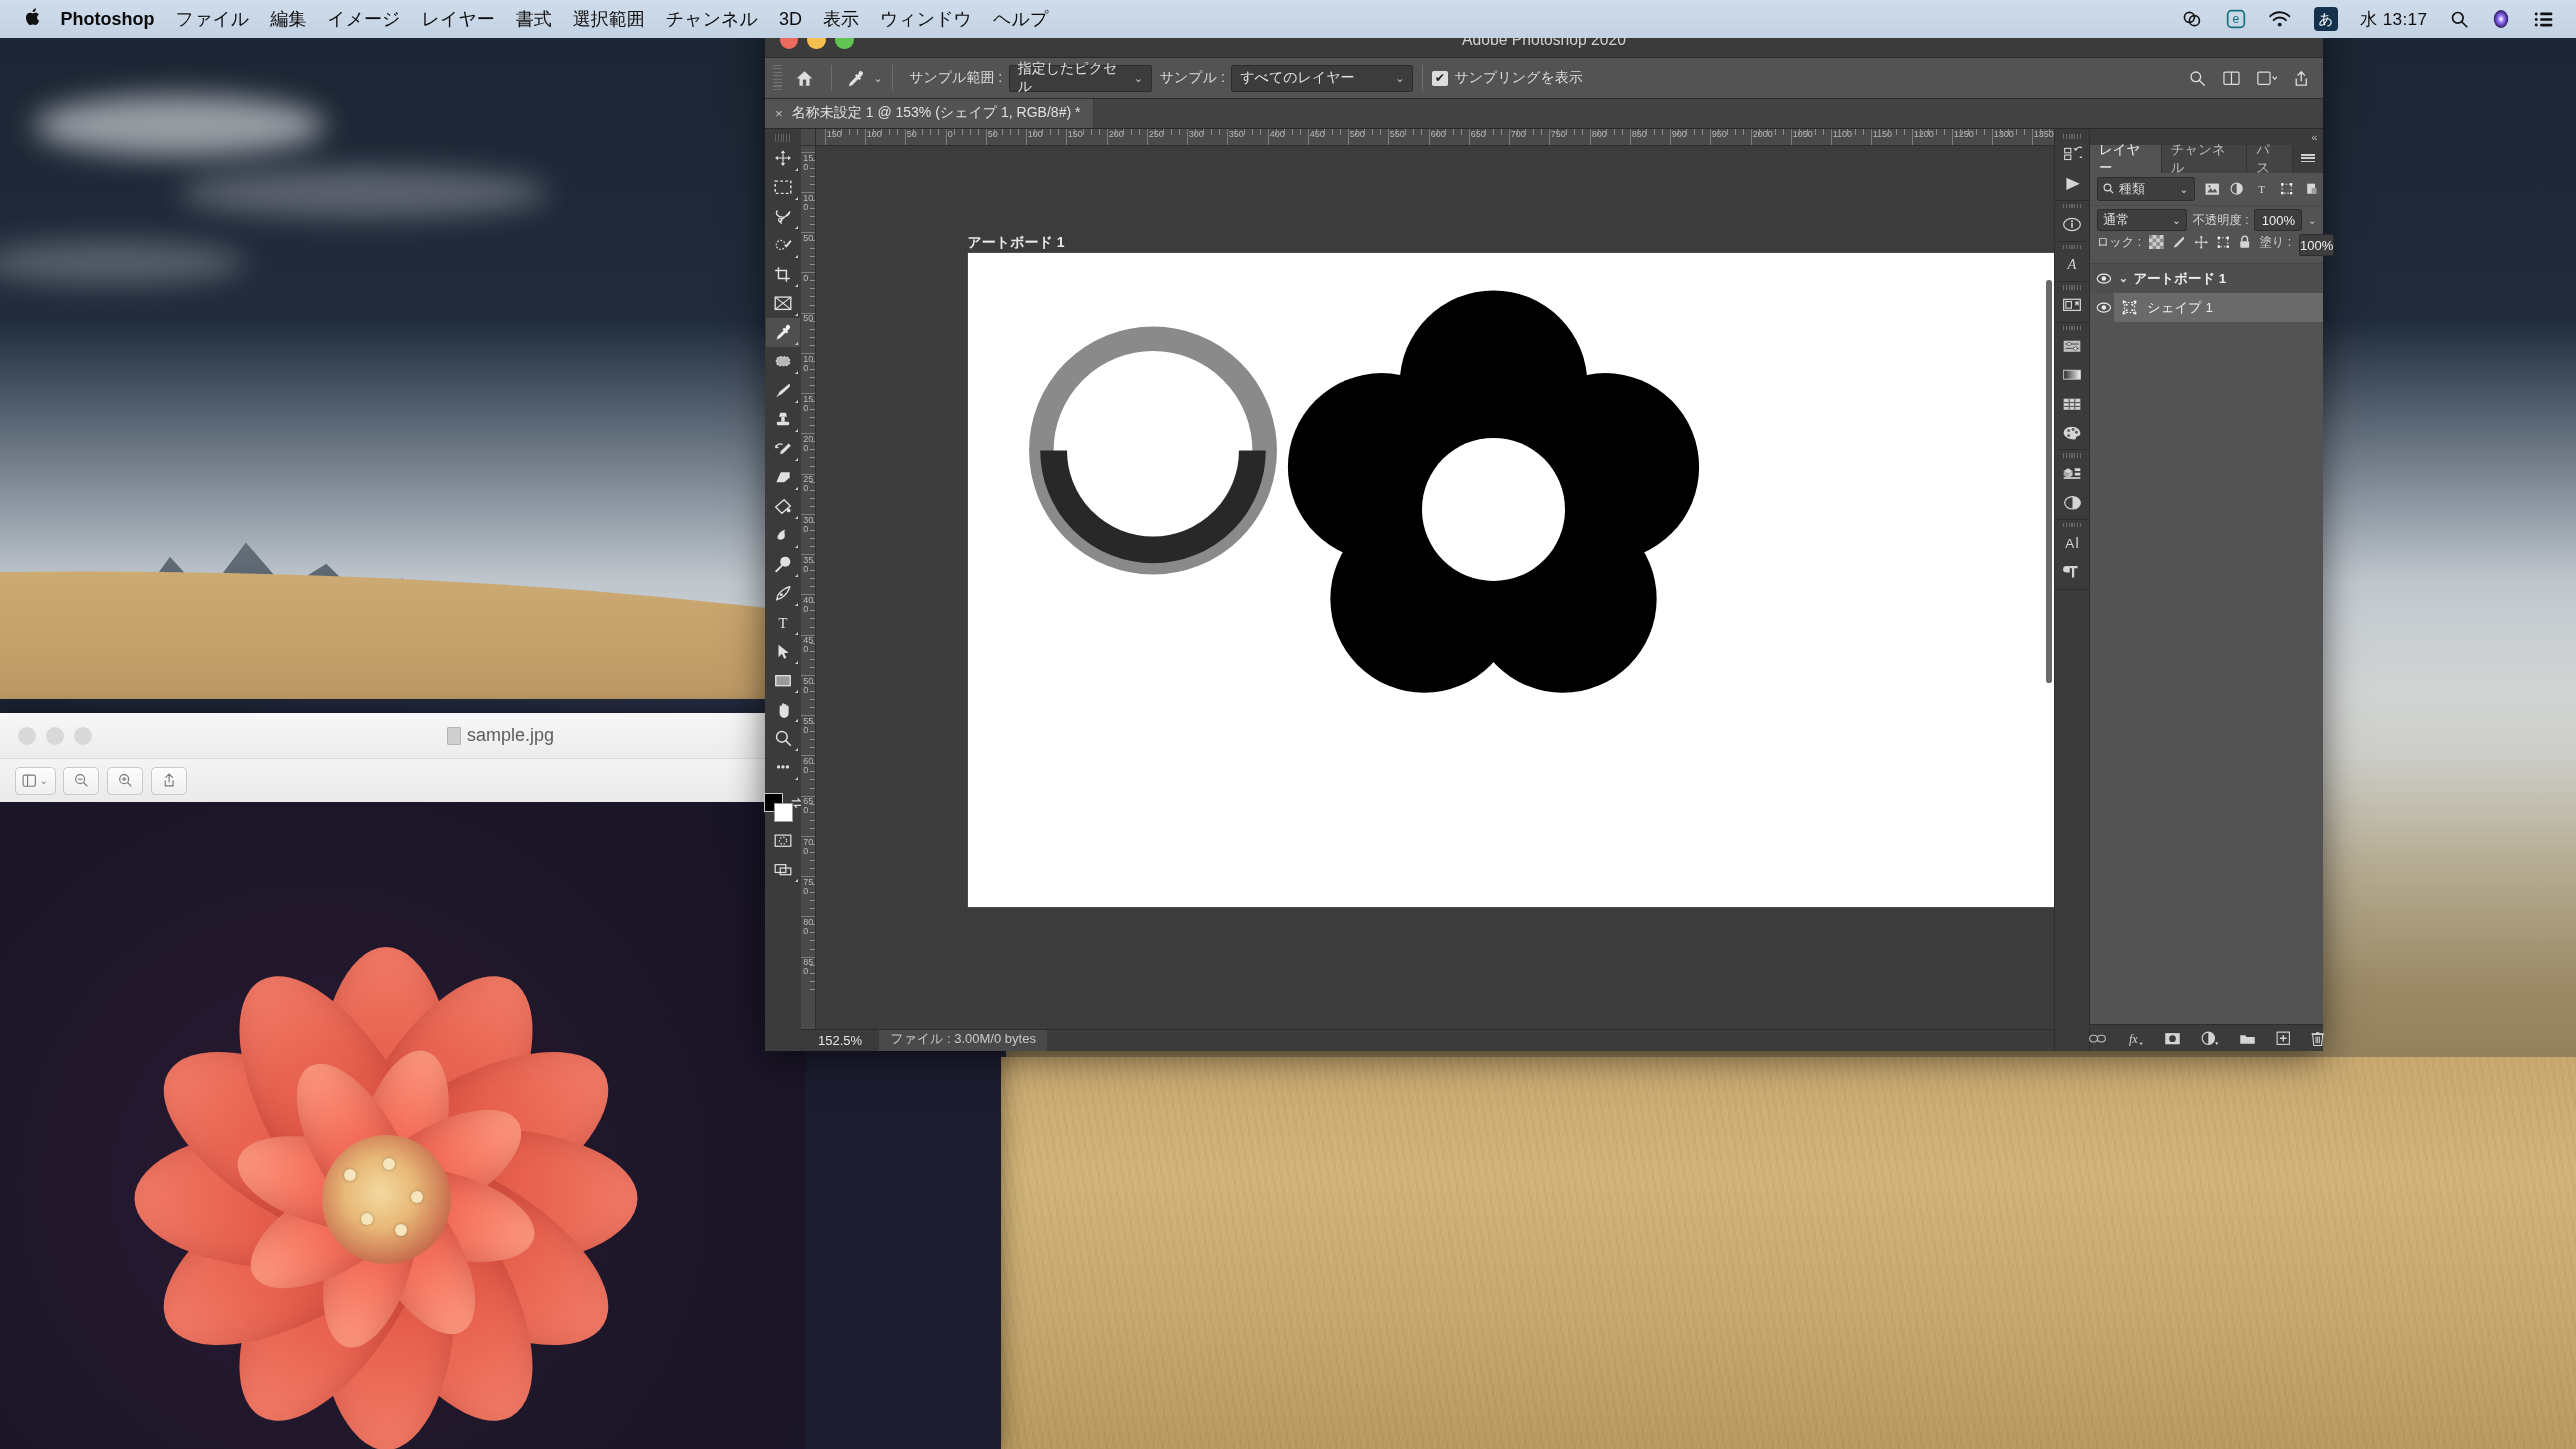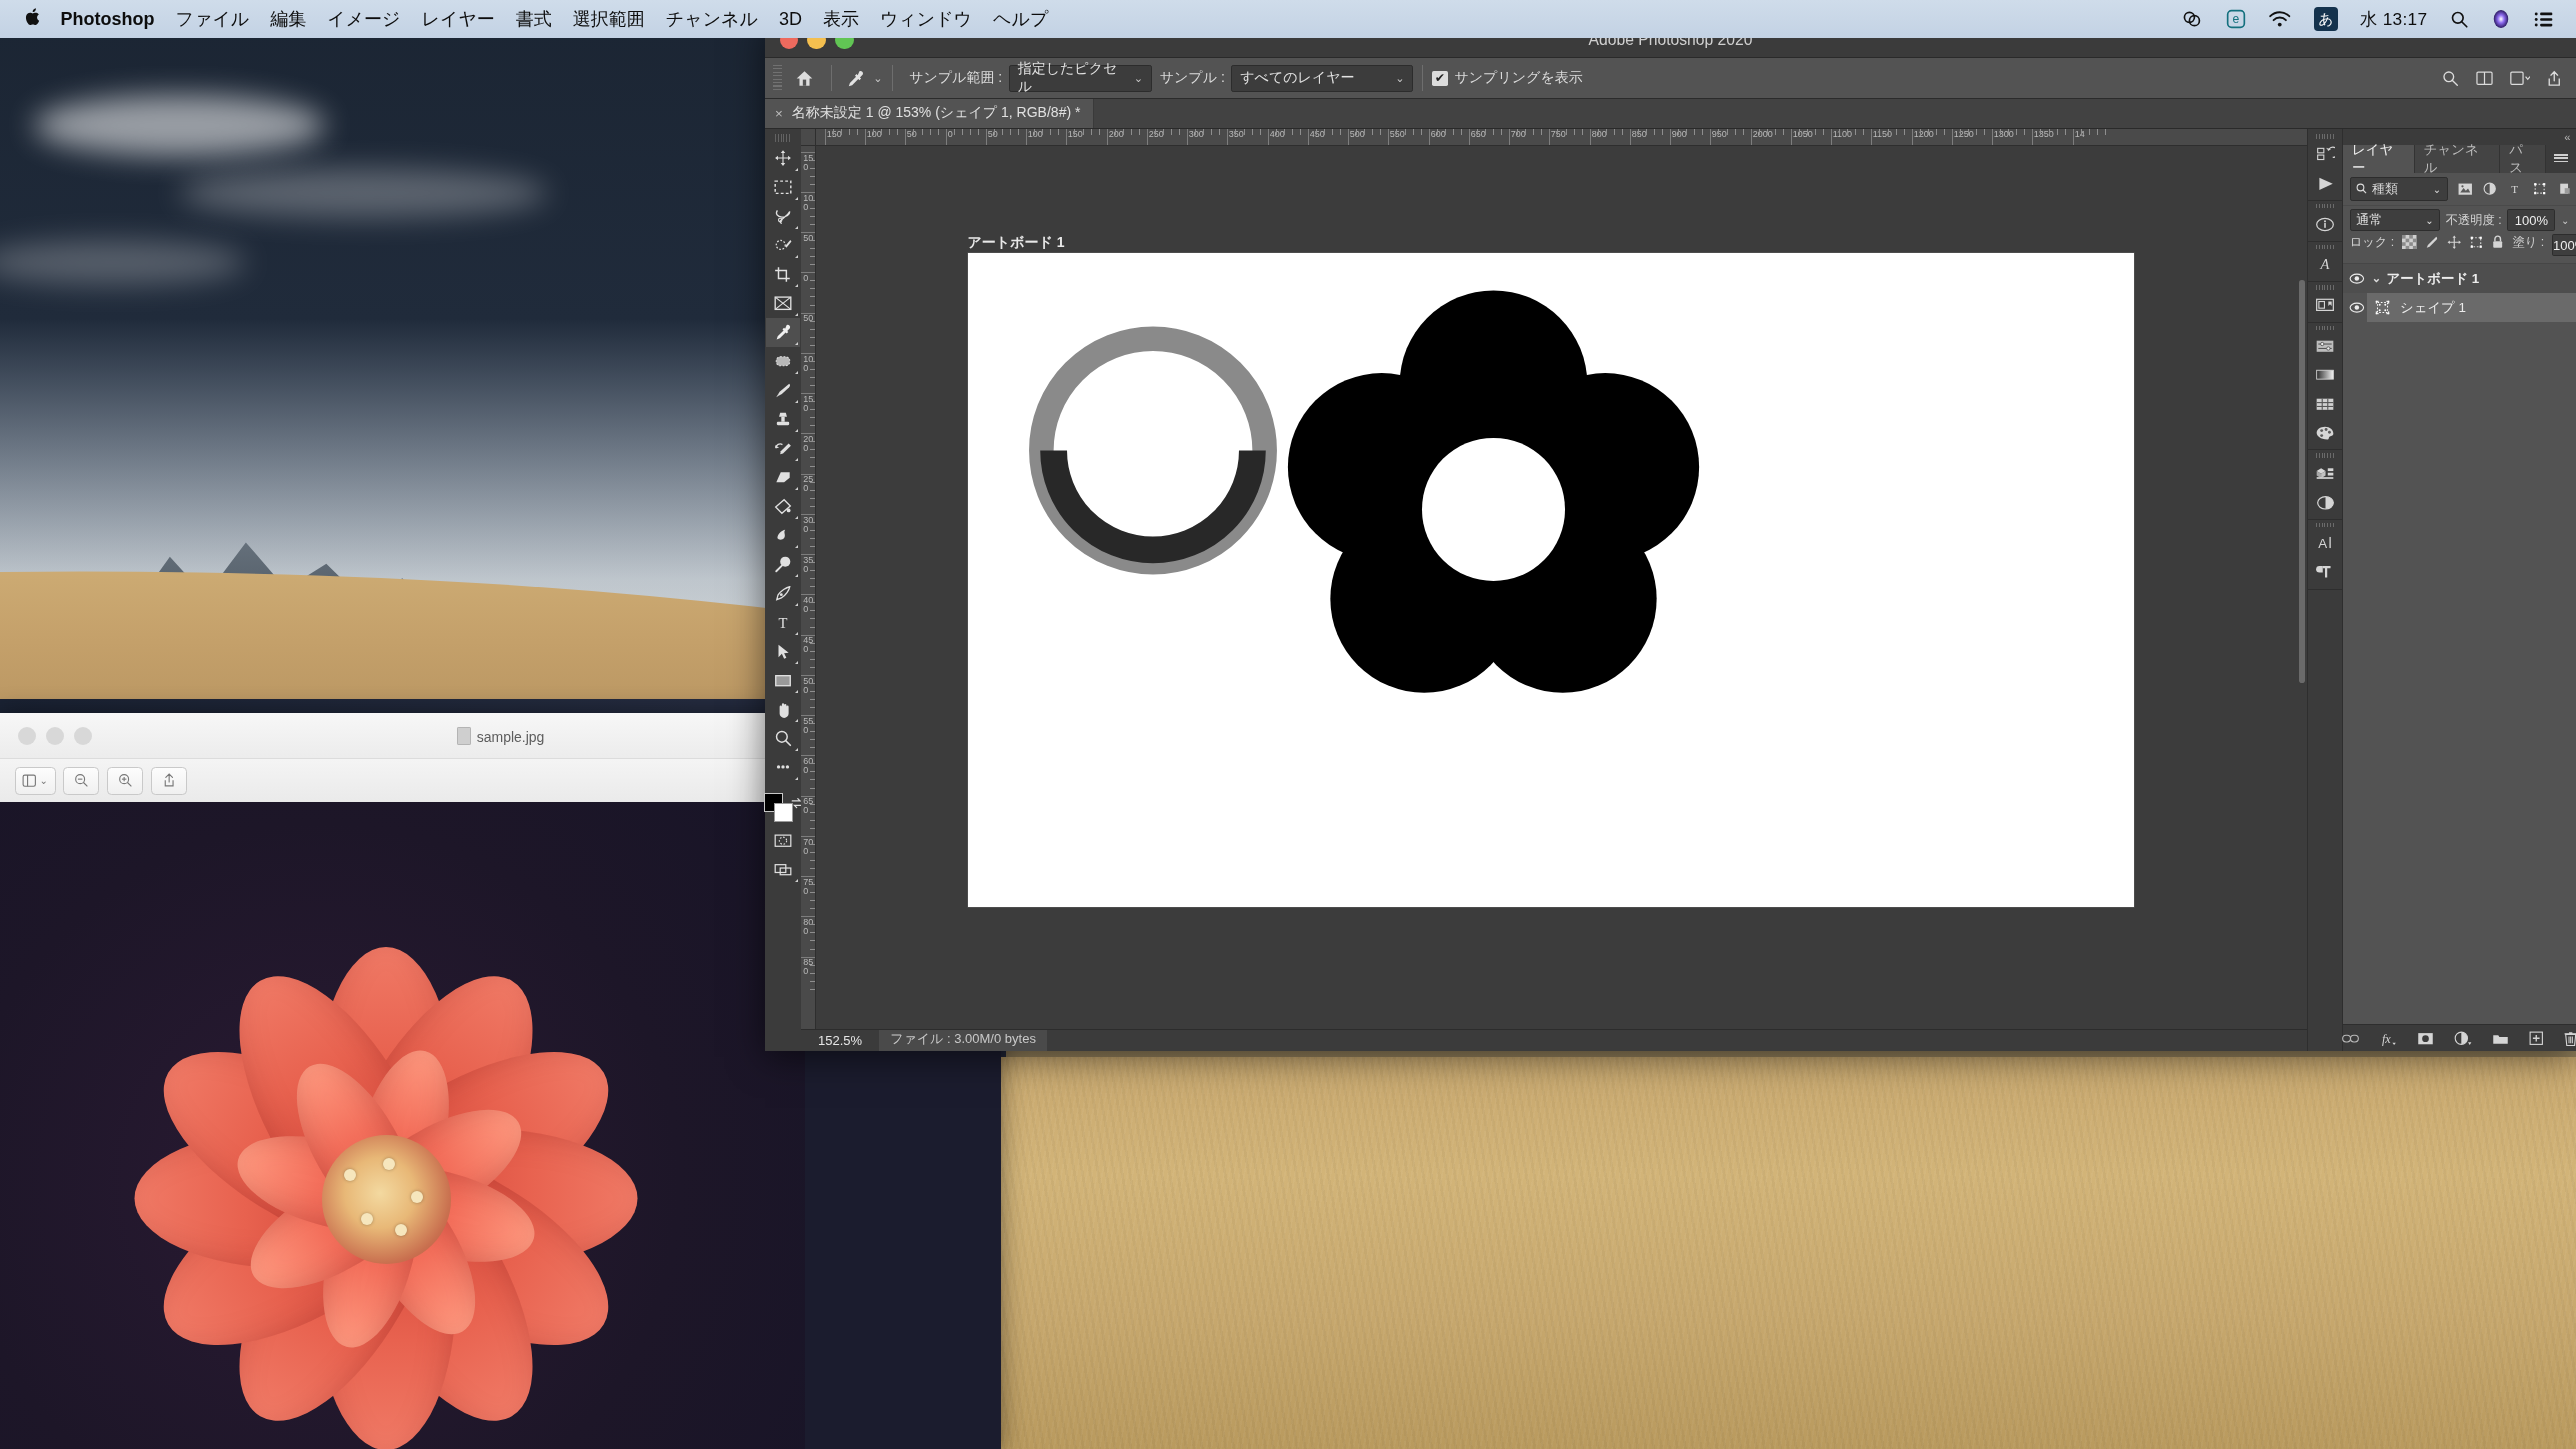--- a/index.html
+++ b/index.html
@@ -71,21 +71,21 @@
     box-shadow:0 0 22.4px rgba(0,0,0,.45);
   }
   .pv-title {
     height:46px; background:linear-gradient(to bottom,#f7f7f7,#ececec);
     border-bottom:0.6px solid #dcdcdc; position:relative; display:flex; align-items:center;
   }
   .pv-lights { display:flex; gap:10px; margin-left:18px; }
   .pv-light { width:18px;height:18px;border-radius:50%;background:#d8d8d8; }
   .pv-titletext {
     position:absolute; left:0; right:0; text-align:center;
-    font-size:14px; color:#5d5d5d; display:flex; align-items:flex-end; justify-content:center; gap:5.6px;
+    font-size:18px; color:#5d5d5d; display:flex; align-items:center; justify-content:center; gap:5.6px;
   }
   .pv-docicon{ width:14.5px;height:18px;background:#cfcfcf;border:0.6px solid #b4b4b4;border-radius:1.1px;display:inline-block;}
   .pv-toolbar {
     height:44px; background:linear-gradient(to bottom,#f4f4f4,#eaeaea);
     border-bottom:0.6px solid #d3d3d3; display:flex; align-items:center; padding:0 14.5px; gap:7.8px;
   }
   .pv-btn {
     min-width:36px; height:28px; border:0.6px solid #c9c9c9; border-radius:4.5px;
     background:linear-gradient(to bottom,#fdfdfd,#f0f0f0);
     display:flex;align-items:center;justify-content:center; gap:2.8px;
@@ -111,21 +111,21 @@
   }
   .fp-center {
     position:absolute; left:50%; top:50%; width:129px;height:129px;margin:-64px 0 0 -64px;
     border-radius:50%;
     background:radial-gradient(circle at 45% 45%, #f3d9a0 0%, #e8b877 35%, #c9704f 70%, #a84a3a 100%);
   }
   .fp-dot{ position:absolute;width:12.3px;height:12.3px;border-radius:50%;background:#f6e6bd;box-shadow:0 0 3.4px rgba(0,0,0,.3);}
 
   
   #psWin {
-    position:absolute; left:765px; top:22.4px; width:1811px; height:1029px;
+    position:absolute; left:765px; top:22.4px; width:1558px; height:1029px;
     background:#f97316; z-index:50; color:#d4d4d4; font-size:14px;
     box-shadow:0 5.6px 34px rgba(0,0,0,.55);
   }
   .ps-titlebar{
     height:36px; background:#3b3b3b; position:relative; display:flex; align-items:center;
     border-bottom:0.6px solid #2a2a2a;
   }
   .ps-lights{ display:flex; gap:9.5px; margin-left:14.5px; }
   .ps-l{ width:18.4px;height:18.4px;border-radius:50%; }
   .ps-l.r{background:#ed6a5e;} .ps-l.y{background:#f4bf4f;} .ps-l.g{background:#61c554;}

